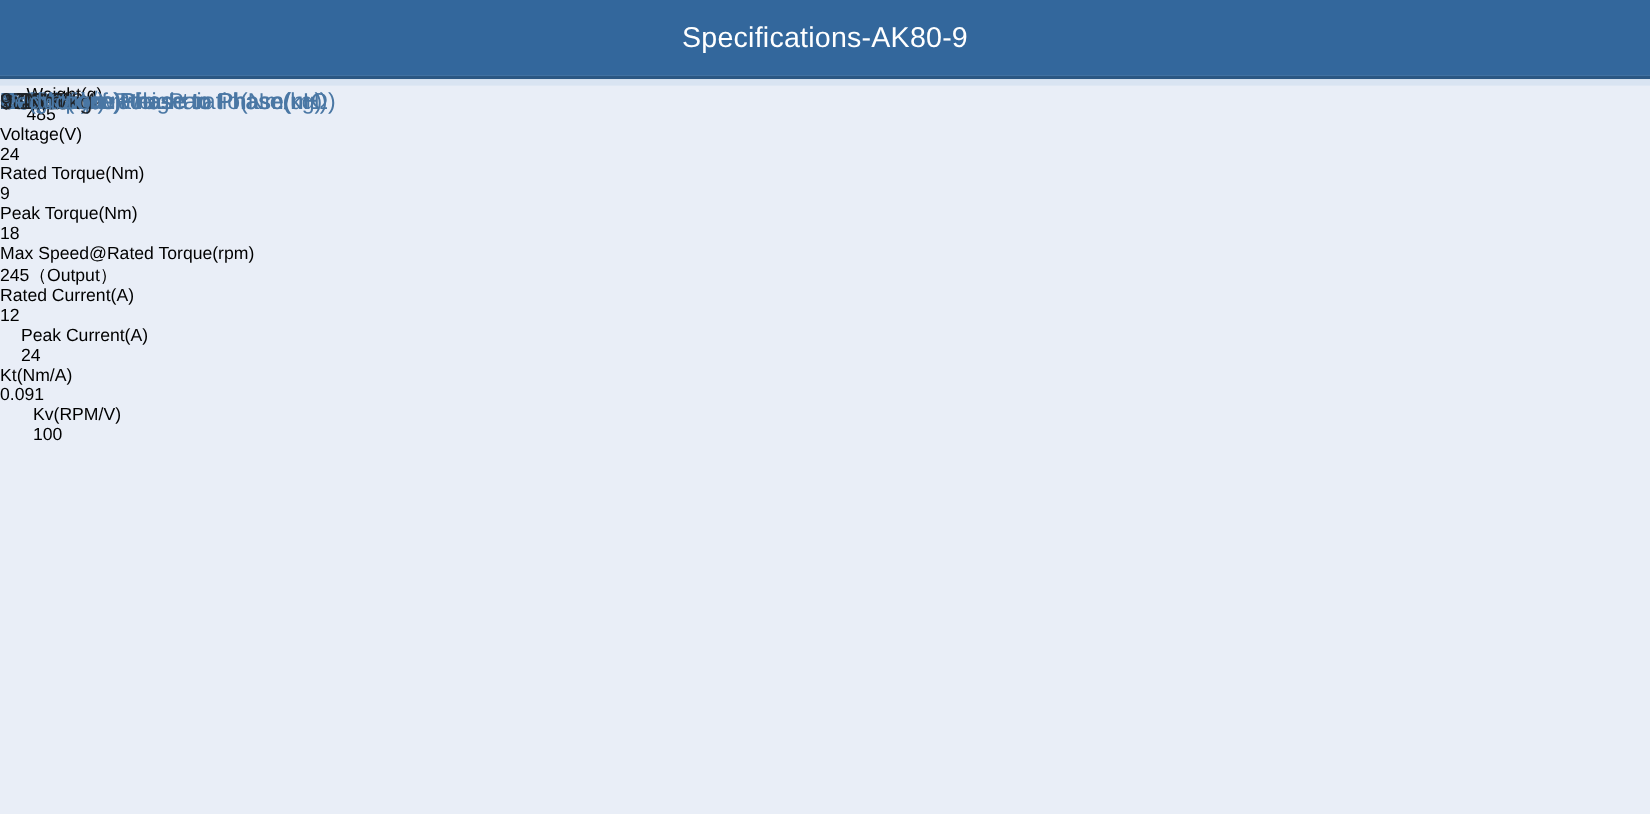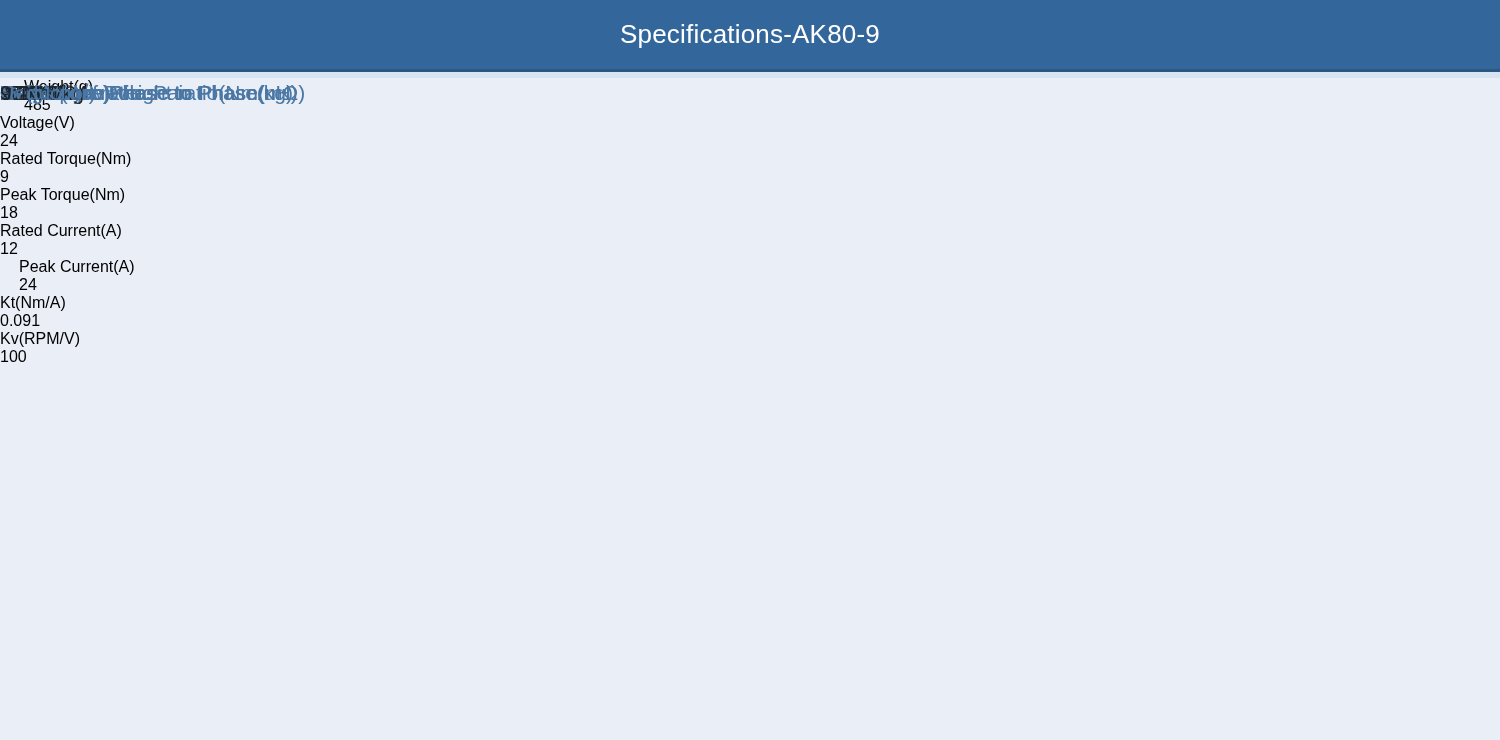--- a/index.html
+++ b/index.html
@@ -143,33 +143,37 @@
           <div class="spec-value">24</div>
         </div>
         <div class="spec-row" style="top: 203px;">
           <div class="spec-label">Rated Torque(Nm)</div>
           <div class="spec-value">9</div>
         </div>
         <div class="spec-row" style="top: 260.5px;">
           <div class="spec-label">Peak Torque(Nm)</div>
           <div class="spec-value">18</div>
         </div>
+        <div class="spec-row" style="top: 318px;">
+          <div class="spec-label">Max Speed@Rated Torque(rpm)</div>
+          <div class="spec-value">245（Output）</div>
+        </div>
         <div class="spec-row" style="top: 375.5px;">
           <div class="spec-label">Rated Current(A)</div>
           <div class="spec-value">12</div>
         </div>
         <div class="spec-row" style="top: 433px; padding-left: 19px;">
           <div class="spec-label">Peak Current(A)</div>
           <div class="spec-value">24</div>
         </div>
         <div class="spec-row" style="top: 490.5px;">
           <div class="spec-label">Kt(Nm/A)</div>
           <div class="spec-value">0.091</div>
         </div>
-        <div class="spec-row" style="top: 548px;">
+        <div class="spec-row" style="top: 548px; margin-left: 30px;">
           <div class="spec-label">Kv(RPM/V)</div>
           <div class="spec-value">100</div>
         </div>
       </div>
     <div class="spec-column right">
         <div class="spec-row" style="top: 90px;">
           <div class="spec-label">Ke(V/rpm)</div>
           <div class="spec-value">0.009524</div>
         </div>
         <div class="spec-row" style="top: 147.5px;">

